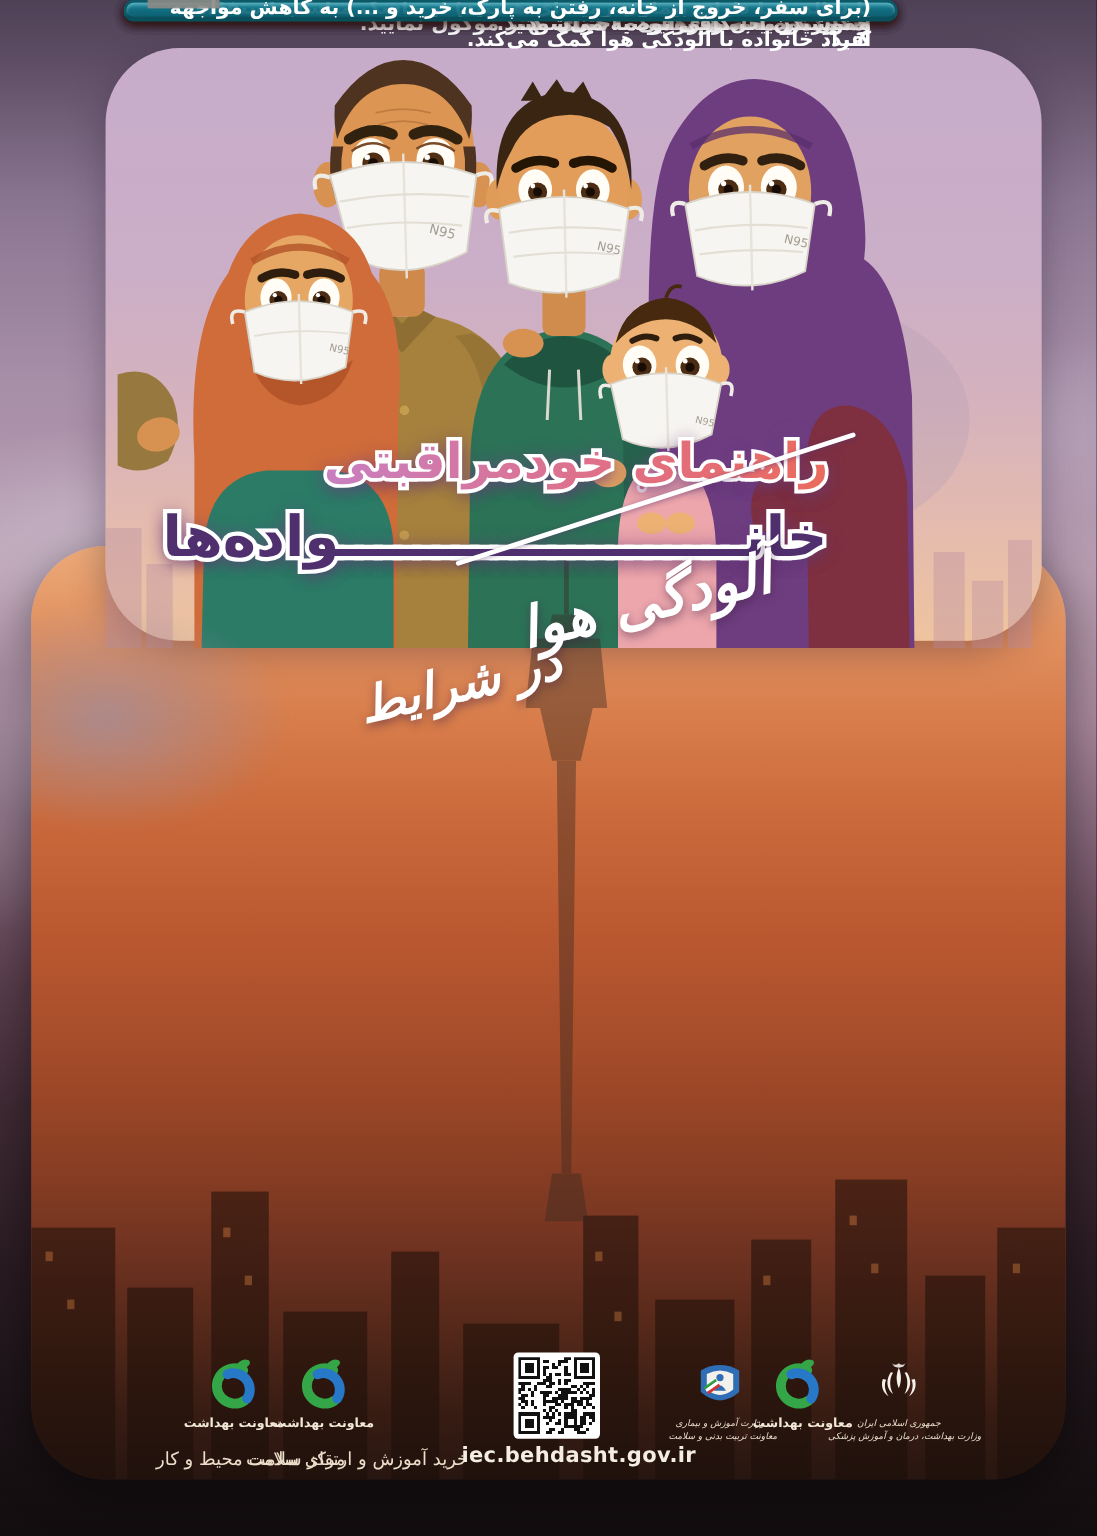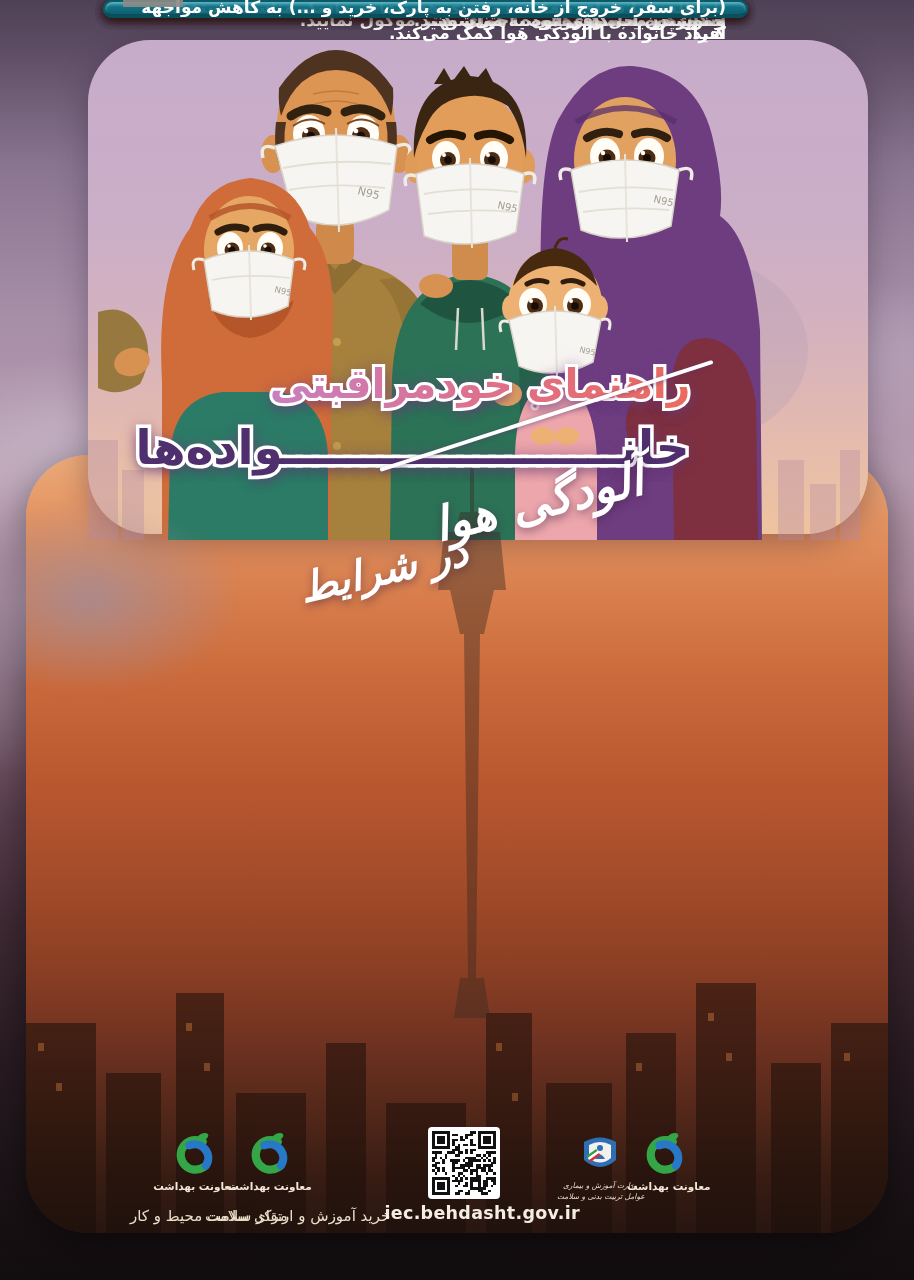--- a/index.html
+++ b/index.html
@@ -604,23 +604,37 @@
         <path d="M10,10 Q21,4 32,10 L32,23 Q21,32 10,23 Z" fill="#f3f1ec"></path>
         <circle cx="21" cy="13" r="3" fill="#2f6db5"></circle>
         <path d="M16,24 Q21,15 26,24 Z" fill="#2f6db5"></path>
         <g transform="rotate(-35 14 20)">
           <rect x="8" y="17" width="12" height="2.4" fill="#2f9e41"></rect>
           <rect x="8" y="19.4" width="12" height="2.4" fill="#ffffff"></rect>
           <rect x="8" y="21.8" width="12" height="2.4" fill="#d23333"></rect>
         </g>
       </svg>
       <div class="cap-script">وزارت آموزش و بیماری</div>
-      <div class="cap-script">عوامل تربیت بدنی و سلامت</div>
+      <div class="cap-script">معاونت تربیت بدنی و سلامت</div>
     </div>
     <div class="org" id="org3">
       <svg class="logo" viewBox="0 0 40 42" width="44" height="46">
           <use href="#apple-logo"></use>
         </svg>
       <div class="cap1">معاونت بهداشت</div>
     </div>
+    <div class="org" id="org4">
+      <svg class="logo" viewBox="0 0 40 42" width="38" height="40">
+        <g fill="#f5f0ea">
+          <path d="M20,6 C17.5,12 17.5,18 20,24 C22.5,18 22.5,12 20,6 Z"></path>
+          <path d="M13,10 C8.5,16 9,25 15,29 C11.5,23 11.8,15 15,10.5 Z"></path>
+          <path d="M27,10 C31.5,16 31,25 25,29 C28.5,23 28.2,15 25,10.5 Z"></path>
+          <path d="M6,16 C4,22 6,28 11,31 C7.5,26 7,20 9,16.5 Z"></path>
+          <path d="M34,16 C36,22 34,28 29,31 C32.5,26 33,20 31,16.5 Z"></path>
+          <path d="M14,2 q3,3 6,0 q3,3 6,0 l-2,3 q-4,2 -8,0 Z" opacity=".9"></path>
+        </g>
+      </svg>
+      <div class="cap-script">جمهوری اسلامی ایران</div>
+      <div class="cap-script">وزارت بهداشت، درمان و آموزش پزشکی</div>
+    </div>
   </div>
 
 </div>
 
 </body></html>

